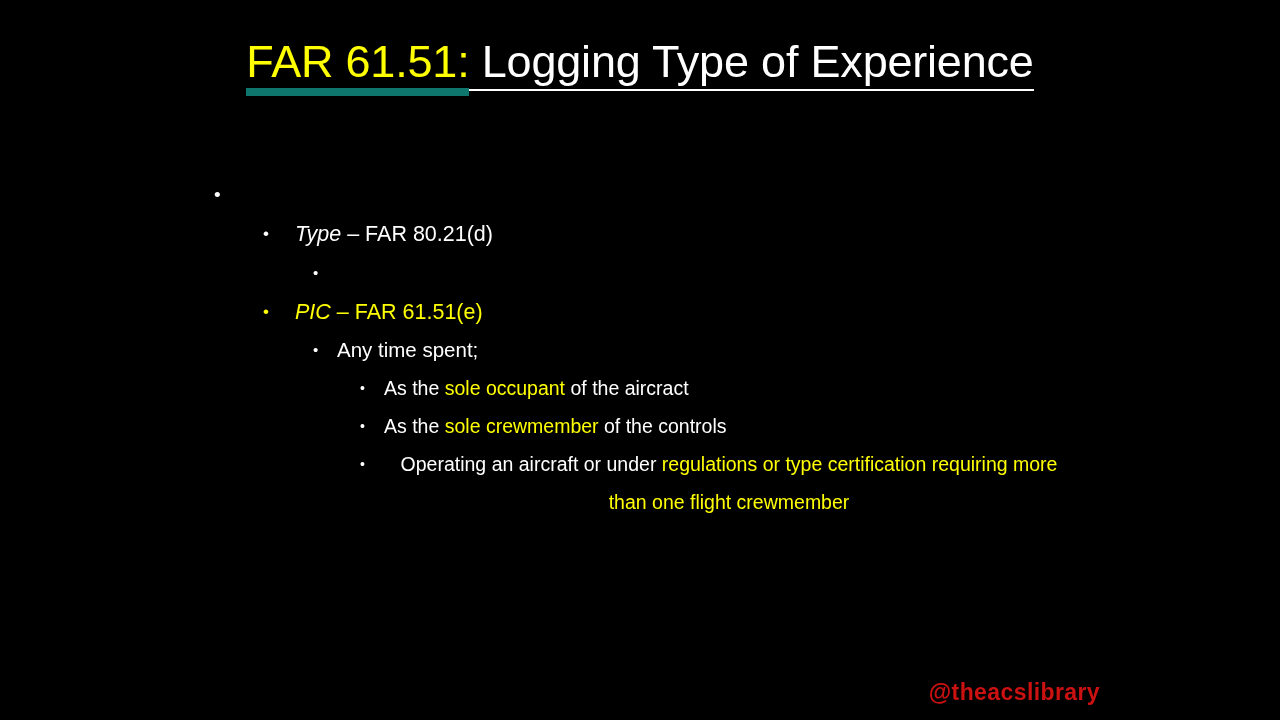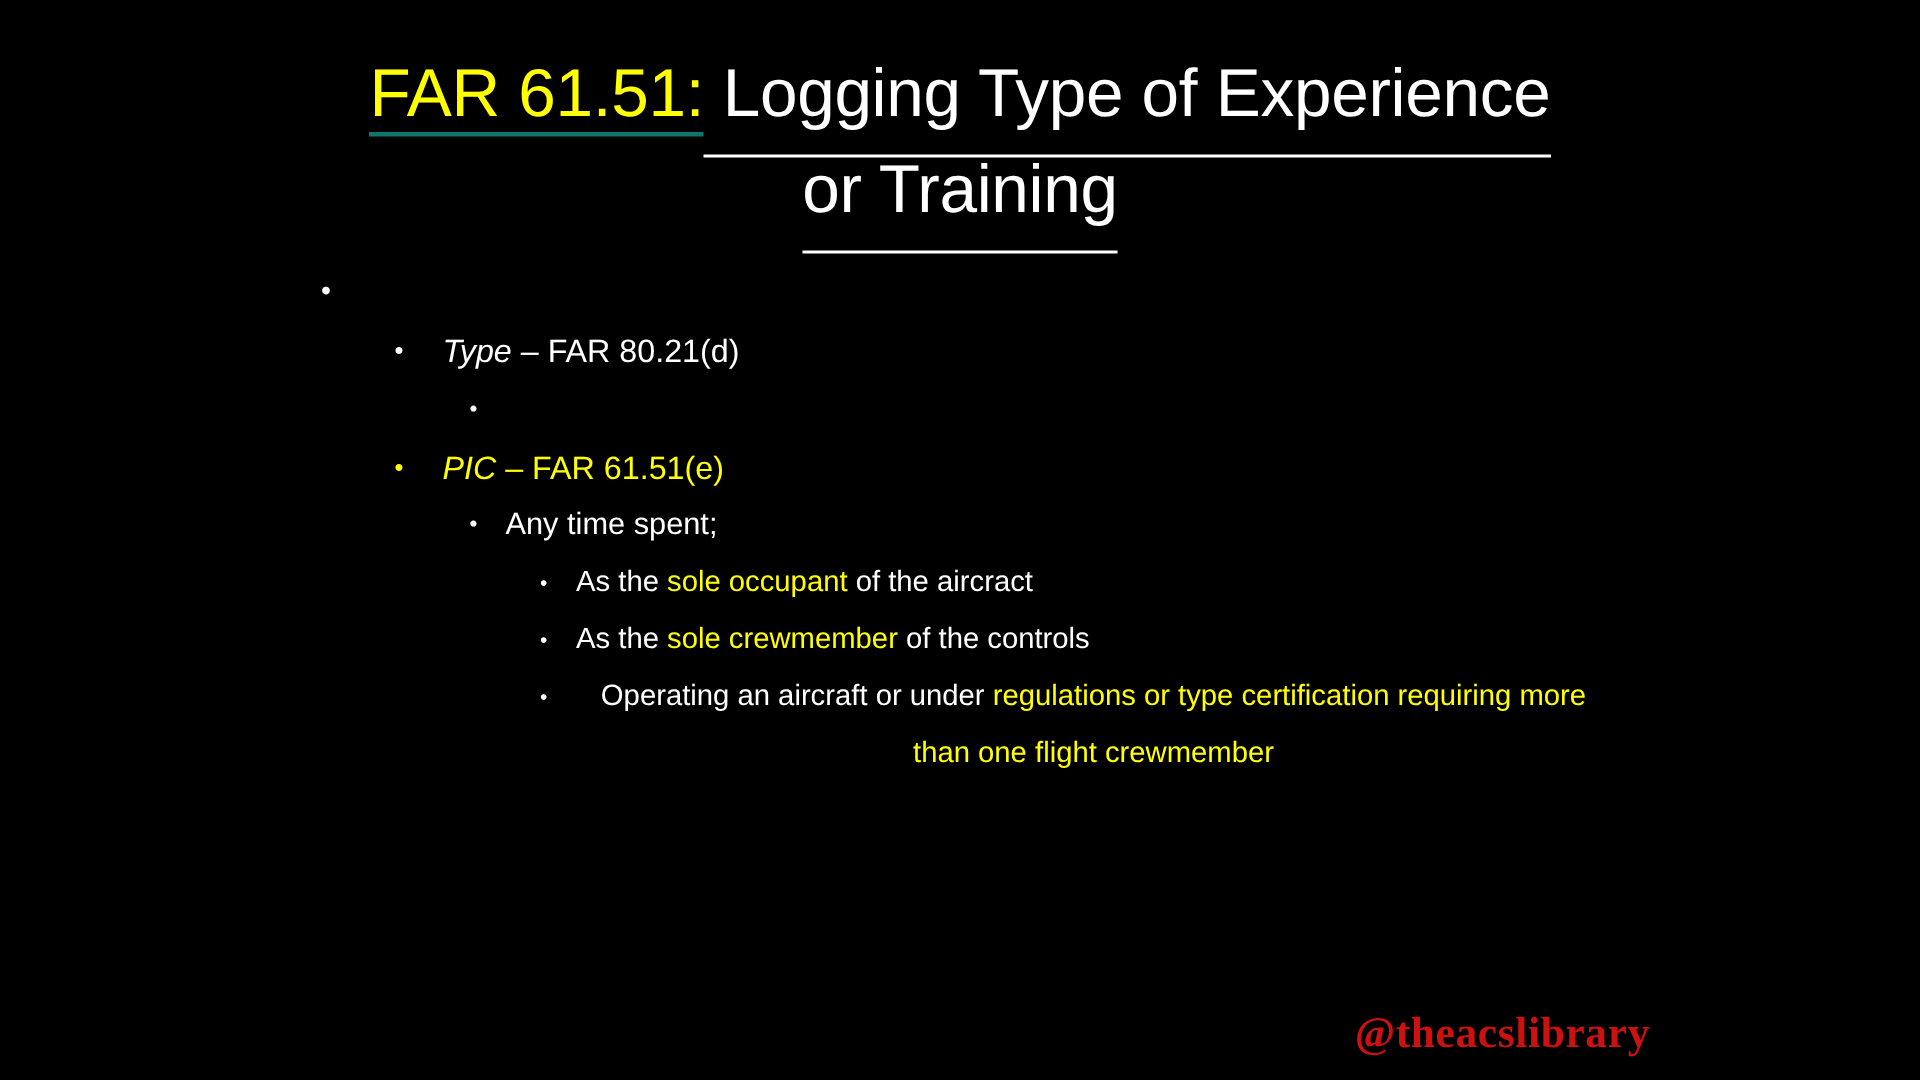--- a/index.html
+++ b/index.html
@@ -30,27 +30,27 @@
     width: 1000px;
     text-align: center;
     font-size: 45px;
     line-height: 64px;
     font-weight: 400;
     letter-spacing: -0.2px;
     white-space: normal;
   }
   #title .hl {
     color: #ffff00;
-    border-bottom: 3px solid #0f766e;
+    border-bottom: 8px solid #0f766e;
     padding-bottom: 1px;
   }
   #title .wt {
     color: #ffffff;
     border-bottom: 2px solid #ffffff;
-    padding-bottom: 16px;
+    padding-bottom: 2px;
   }
 
   
   #body {
     position: absolute;
     left: 0;
     top: 176px;
     width: 1280px;
   }
   .row {
@@ -109,35 +109,34 @@
   .gap-solo  { margin-top: 1px; }
   .gap-any   { margin-top: 1px; }
   .gap-pic   { margin-top: 1px; }
 
   
   #watermark {
     position: absolute;
     right: 180px;
     bottom: 14px;
     color: #cc1111;
-    font-family: Liberation Serif, serif;
+    font-family: Liberation Sans, sans-serif;
     font-weight: bold;
-    font-size: 29px;
+    font-size: 23px;
     letter-spacing: 0.4px;
     white-space: nowrap;
   }
 </style>
 </head>
 <body>
 
 <div id="slide">
 
   <div id="title">
     <span class="hl">FAR 61.51:</span><span class="wt"> Logging Type of Experience</span><br>
-    <span class="wt">or Training</span>
   </div>
 
   <div id="body">
 
     <div class="row lv1">
       <span class="bullet white">•</span>
     </div>
 
     <div class="row lv2 gap-solo">
       <span class="bullet white">•</span>

